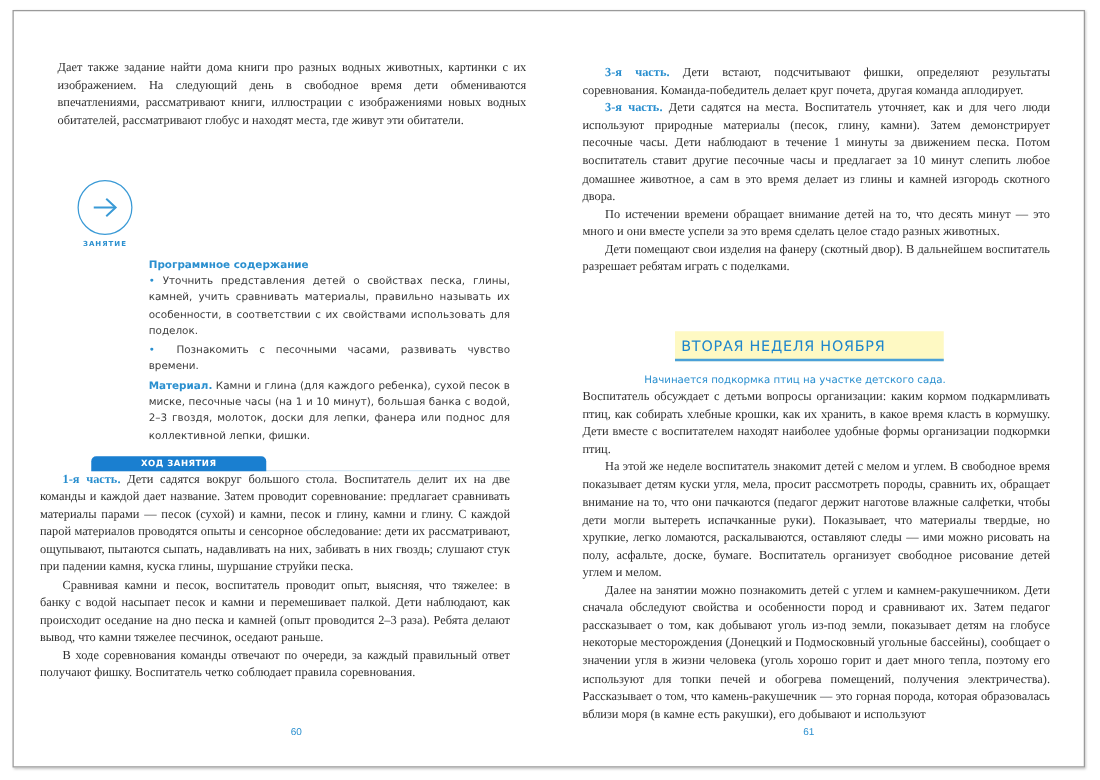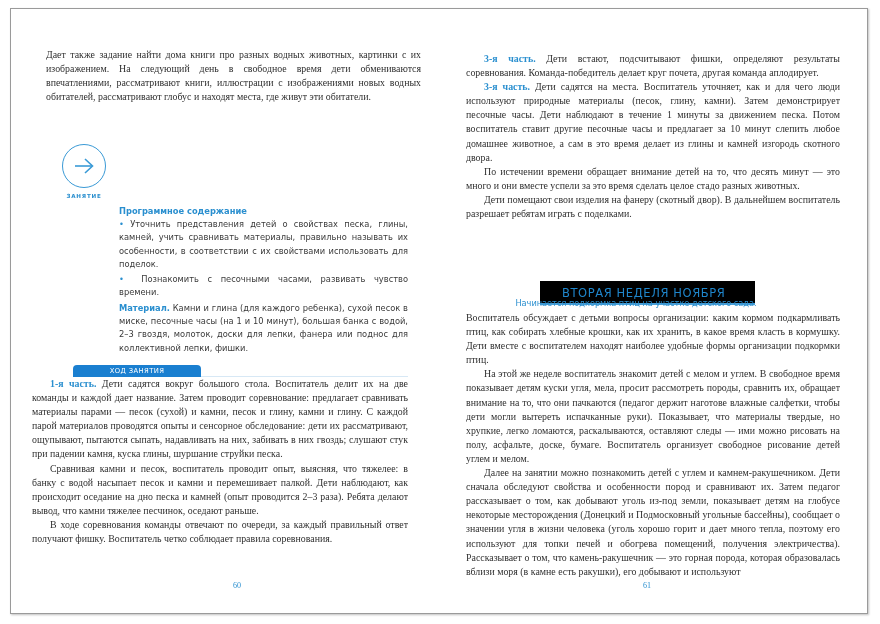--- a/index.html
+++ b/index.html
@@ -61,41 +61,41 @@
   }
   .program .item { margin-bottom: 2px; }
   .bullet { color: #2a8fcf; }
   .material-label { color: #2a8fcf; font-weight: bold; }
 
   .course-bar {
     position: absolute; left: 62px; top: 356px; width: 335px; height: 12px;
     border-bottom: 1px solid #d7e8f5;
   }
   .course-tab {
-    position: absolute; left: 0; top: 0; width: 128px; height: 12px;
+    position: absolute; left: 0; top: 0; width: 140px; height: 12px;
     background: #1a7fd0; border-radius: 4px 4px 0 0;
     color: #ffffff; font-family: "DejaVu Sans", sans-serif; font-size: 6.8px;
-    font-weight: normal; line-height: 12px; text-align: center; letter-spacing: 0.4px;
+    font-weight: bold; line-height: 12px; text-align: center; letter-spacing: 0.4px;
   }
 
   .course-text { position: absolute; left: 21px; top: 368px; width: 376px; }
 
   .page-number {
     position: absolute; top: 572px; width: 40px; text-align: center;
-    font-family: Liberation Serif, serif; font-size: 8px; color: #2a8fcf;
+    font-family: Liberation Sans, sans-serif; font-size: 8px; color: #2a8fcf;
   }
   .page-left .page-number { left: 206px; }
   .page-right .page-number { left: 187px; }
 
   
   .continue { position: absolute; left: 26px; top: 43px; width: 374px; }
   .week-header {
-    position: absolute; left: 100px; top: 272px; width: 215px; height: 24px;
-    background: #000000; border-bottom: 2px solid #4aa0d8;
-    padding-left: 22px;
+    position: absolute; left: 100px; top: 256px; width: 215px; height: 24px;
+    background: #fef9c3; border-bottom: 2px solid #4aa0d8;
+    padding-left: 5px;
   }
   .week-title {
     font-family: "DejaVu Sans", sans-serif; font-size: 11.5px; line-height: 24px;
     color: #1f86cc; letter-spacing: 0.6px;
   }
   .week-sub {
     position: absolute; left: 9px; top: 289px; width: 374px; text-align: center;
     font-family: "DejaVu Sans", sans-serif; font-size: 8.2px; color: #2a8fcf;
   }
   .week-text { position: absolute; left: 26px; top: 302px; width: 374px; }

